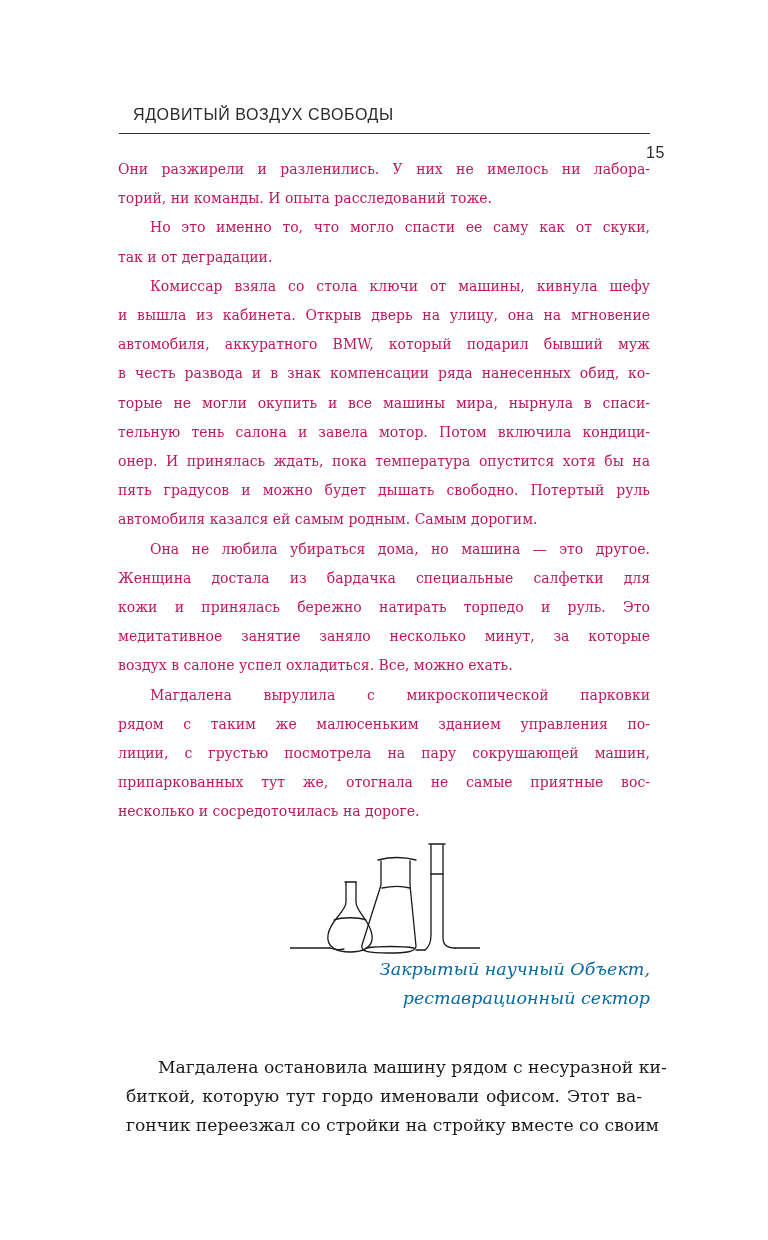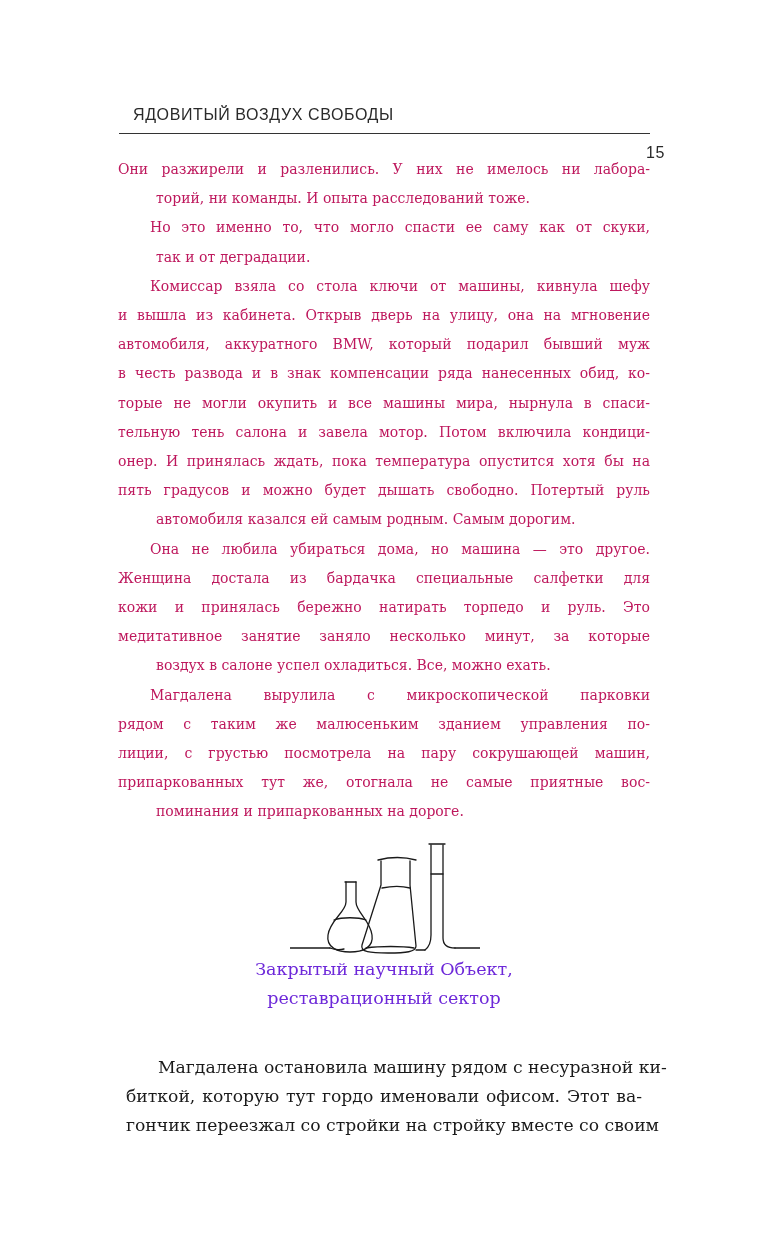--- a/index.html
+++ b/index.html
@@ -72,42 +72,42 @@
       text-indent: 0;
     }
     .line {
       display: block;
       text-align: justify;
       text-align-last: justify;
       white-space: nowrap;
     }
     .line.last {
       text-align-last: left;
-      margin-left: 38px;
     }
     .line.indent {
       padding-left: 32px;
     }
     .ornament {
       position: absolute;
       top: 840px;
       left: 172px;
       width: 190px;
       height: 115px;
     }
     .section-title {
       position: absolute;
       top: 955px;
       left: 0;
       width: 532px;
-      text-align: center;
+      text-align: right;
       font-family: "DejaVu Serif", "Liberation Serif", serif;
+      font-style: italic;
       font-size: 17.5px;
       line-height: 29px;
-      color: #6d28d9;
+      color: #0369a1;
     }
     .section-title span {
       display: block;
     }
     .body-text-2 {
       position: absolute;
       top: 1045px;
       left: 0;
       width: 532px;
       font-family: "DejaVu Serif", "Liberation Serif", serif;
@@ -157,21 +157,21 @@
       <span class="line">кожи и принялась бережно натирать торпедо и руль. Это</span>
       <span class="line">медитативное занятие заняло несколько минут, за которые</span>
       <span class="line last">воздух в салоне успел охладиться. Все, можно ехать.</span>
     </p>
 
     <p style="text-indent:0">
       <span class="line indent">Магдалена вырулила с микроскопической парковки</span>
       <span class="line">рядом с таким же малюсеньким зданием управления по-</span>
       <span class="line">лиции, с грустью посмотрела на пару сокрушающей машин,</span>
       <span class="line">припаркованных тут же, отогнала не самые приятные вос-</span>
-      <span class="line last">поминания и припаркованных на дороге.</span>
+      <span class="line last">несколько и сосредоточилась на дороге.</span>
     </p>
   </div>
 
   <svg class="ornament" viewBox="0 0 190 115" fill="none" stroke="#1a1a1a" stroke-width="1.3" stroke-linecap="round" stroke-linejoin="round">
 
     <path d="M0 108 H40"></path>
 
     <path d="M55 42 H66"></path>
     <path d="M56 42 V62 C56 72 40 80 38 95 C36 108 48 112 60 112 C72 112 84 108 82 95 C80 80 66 72 66 62 V42"></path>
     <path d="M44 80 C52 77 68 77 76 80"></path>

